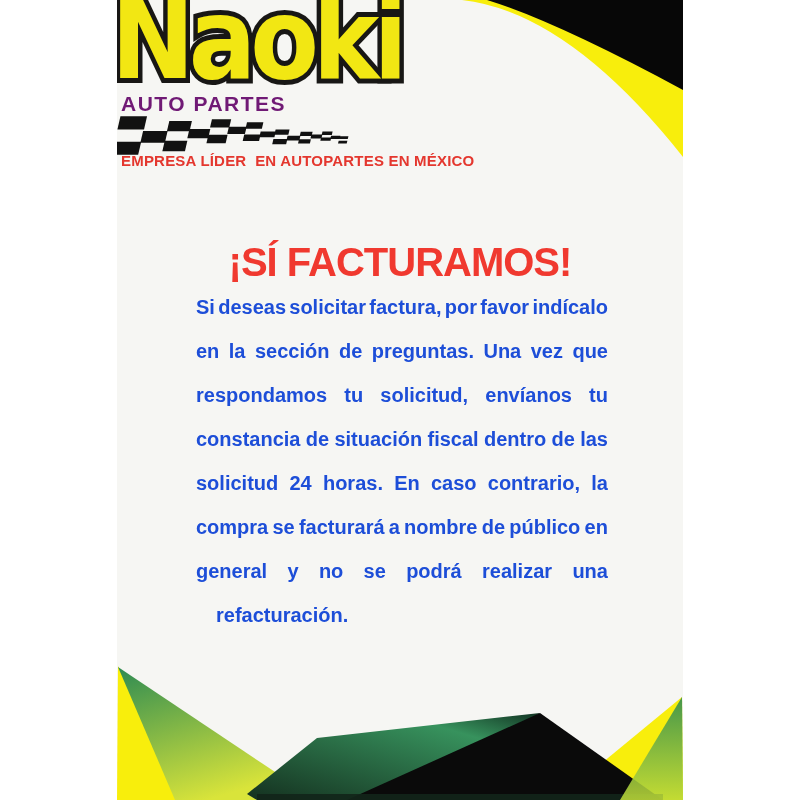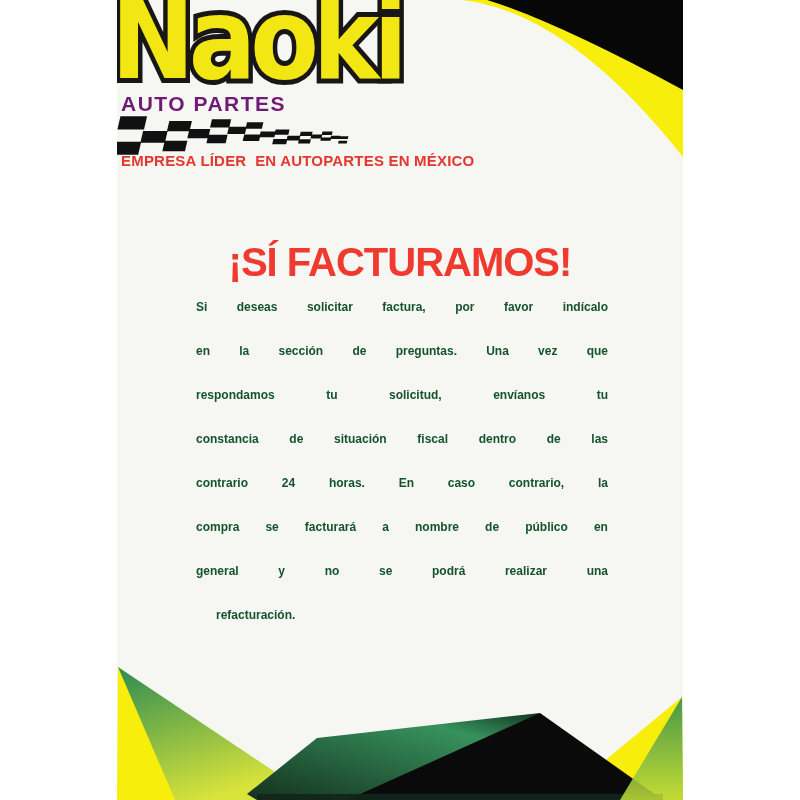--- a/index.html
+++ b/index.html
@@ -35,21 +35,21 @@
     font-weight:bold;font-size:15px;line-height:20px;
     color:#e4372e;letter-spacing:0.2px;white-space:pre;text-align:right;
   }
   .headline{
     position:absolute;left:0;top:208px;width:566px;
     text-align:center;font-weight:bold;font-size:40px;line-height:50px;
     letter-spacing:-1px;color:#f0392f;white-space:nowrap;margin-top:29px;
   }
   .body-text{
     position:absolute;left:79px;top:285px;width:412px;
-    font-weight:bold;font-size:12px;color:#14532d;text-align:right;
+    font-weight:bold;font-size:20px;color:#1d4ed8;text-align:right;
   }
   .bline{
     display:flex;justify-content:space-between;
     height:44px;line-height:44px;white-space:nowrap;
   }
   .bline.last{justify-content:flex-start;margin-left:20px;}
   
   .corner-bottom{position:absolute;bottom:0;left:0;width:566px;height:140px;pointer-events:none;}
 </style>
 </head>
@@ -127,21 +127,21 @@
       <div class="bline">
         <span>constancia</span>
         <span>de</span>
         <span>situación</span>
         <span>fiscal</span>
         <span>dentro</span>
         <span>de</span>
         <span>las</span>
       </div>
       <div class="bline">
-        <span>contrario</span>
+        <span>solicitud</span>
         <span>24</span>
         <span>horas.</span>
         <span>En</span>
         <span>caso</span>
         <span>contrario,</span>
         <span>la</span>
       </div>
       <div class="bline">
         <span>compra</span>
         <span>se</span>

